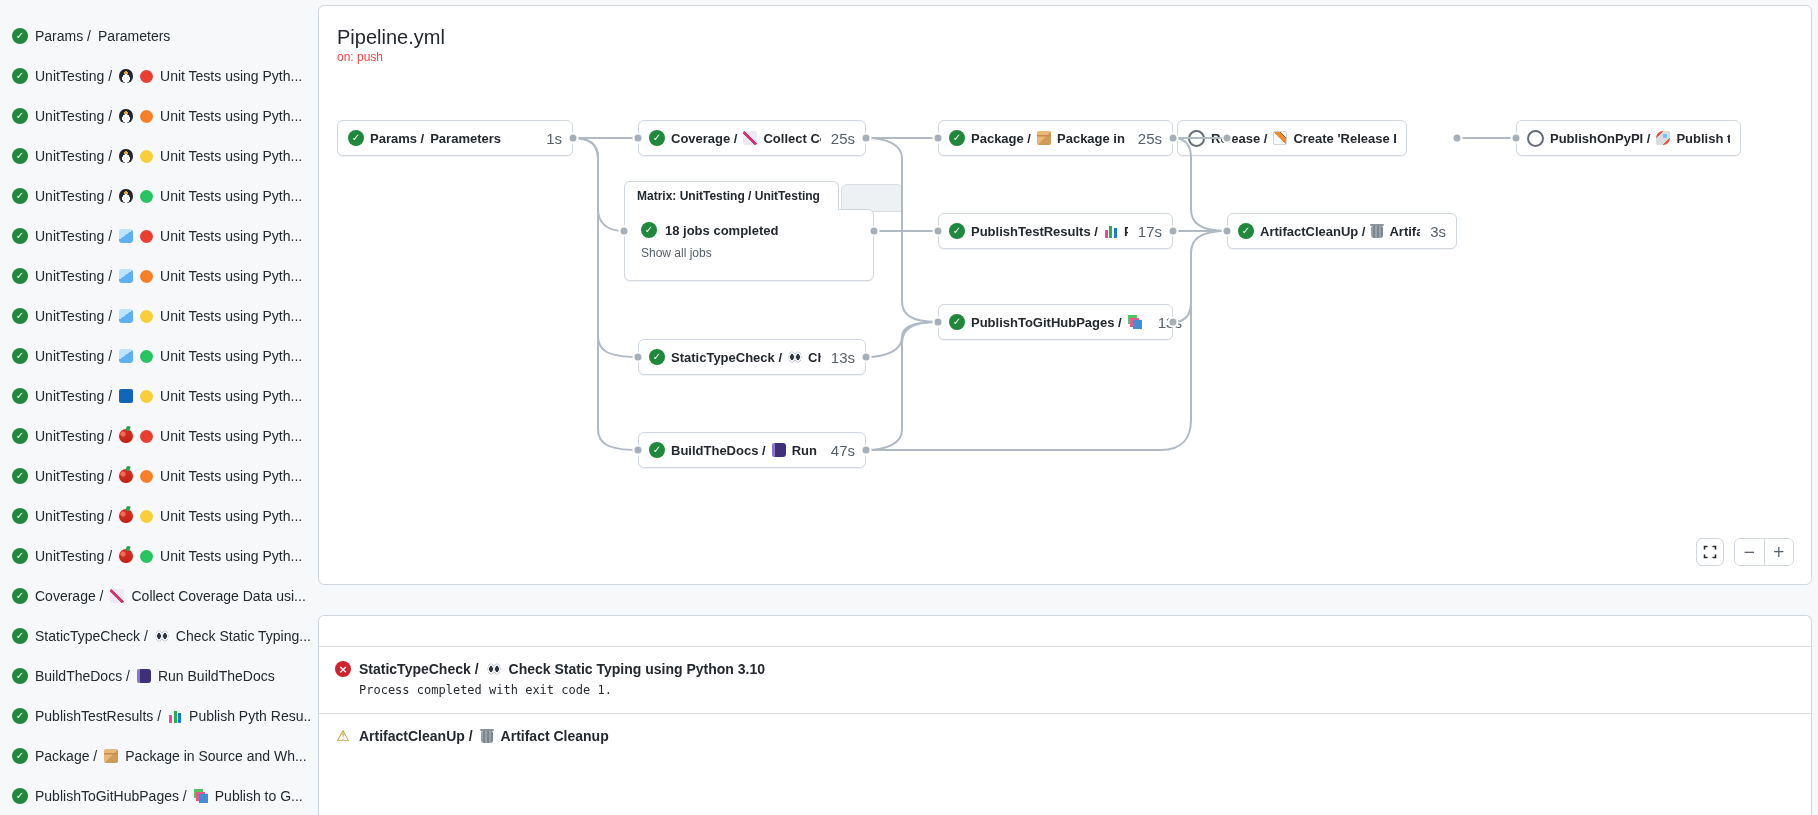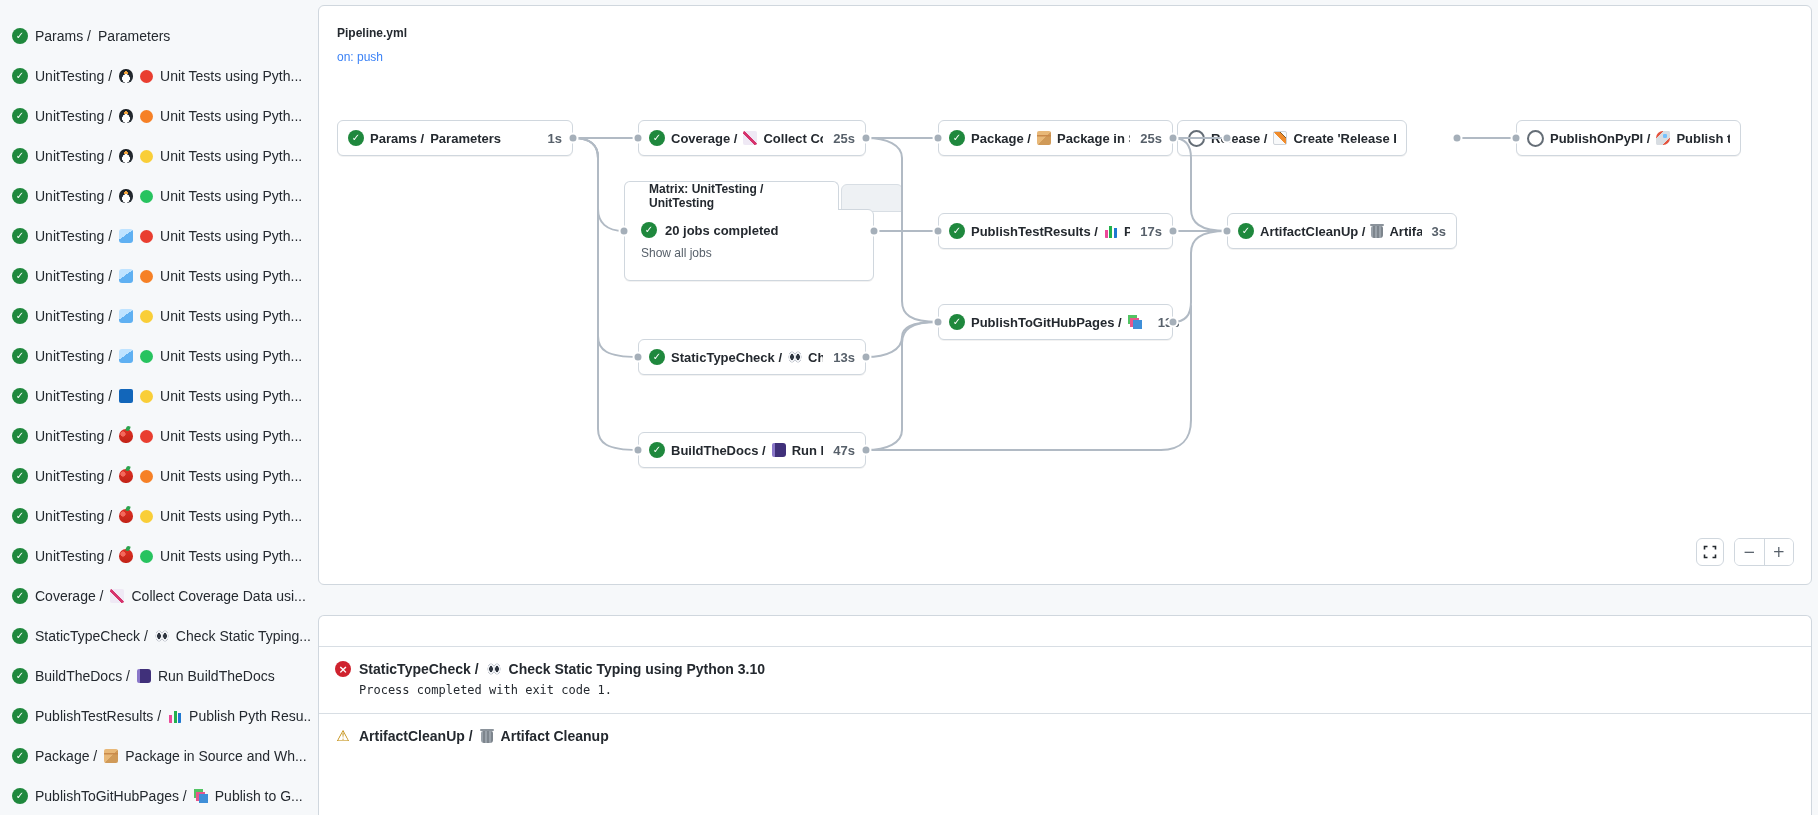--- a/index.html
+++ b/index.html
@@ -51,35 +51,35 @@
 
   
   .sidebar{position:absolute;left:0;top:16px;width:318px;}
   .sb-item{display:flex;align-items:center;gap:7px;height:40px;padding:0 6px 0 12px;cursor:pointer;}
   .sb-job,.sb-text{font-size:14px;white-space:nowrap;}
   .sb-text{overflow:hidden;}
 
   
   .graph-panel{position:absolute;left:318px;top:5px;width:1494px;height:580px;background:#fff;
       border:1px solid #d0d7de;border-radius:6px;box-sizing:border-box;}
-  .g-title{position:absolute;left:18px;top:20px;font-size:12px;font-weight:700;}
-  .g-trigger{position:absolute;left:18px;top:44px;font-size:12px;color:#3b82f6;}
+  .g-title{position:absolute;left:18px;top:20px;font-size:20px;font-weight:400;}
+  .g-trigger{position:absolute;left:18px;top:44px;font-size:12px;color:#ef4444;}
 
   .node{position:absolute;height:36px;box-sizing:border-box;background:#fff;border:1px solid #d0d7de;border-radius:6px;
       display:flex;align-items:center;gap:6px;padding:0 10px;z-index:2;cursor:pointer;
       box-shadow:0 1px 0 rgba(31,35,40,.06);font-size:13px;font-weight:600;}
   .nd-job{white-space:nowrap;flex:none;}
   .nd-text{white-space:nowrap;overflow:hidden;min-width:0;}
-  .nd-dur{margin-left:auto;padding-left:4px;color:#57606a;font-size:13px;font-weight:700;flex:none;}
+  .nd-dur{margin-left:auto;padding-left:4px;color:#57606a;font-size:15px;font-weight:400;flex:none;}
 
   .matrix-tab-ghost{position:absolute;left:522px;top:178px;width:60px;height:26px;background:#eef1f4;
       border:1px solid #d8dee4;border-radius:6px 6px 0 0;z-index:1;}
   .matrix-tab{position:absolute;left:305px;top:175px;width:215px;height:29px;box-sizing:border-box;background:#fff;
       border:1px solid #d0d7de;border-bottom:none;border-radius:6px 6px 0 0;z-index:2;
-      display:flex;align-items:center;padding:0 24px;font-size:12px;font-weight:600;}
+      display:flex;align-items:center;padding:0 12px;font-size:12px;font-weight:600;}
   .matrix-body{position:absolute;left:305px;top:203px;width:250px;height:72px;box-sizing:border-box;background:#fff;
       border:1px solid #d0d7de;border-radius:0 6px 6px 6px;z-index:1;padding:12px 16px;
       box-shadow:0 1px 0 rgba(31,35,40,.06);}
   .matrix-row{display:flex;align-items:center;gap:8px;font-size:13px;font-weight:600;}
   .matrix-link{display:block;margin-top:8px;font-size:12px;color:#57606a;cursor:pointer;}
 
   svg.edges{position:absolute;left:0;top:0;z-index:3;pointer-events:none;}
 
   .ctrl-fullscreen{position:absolute;left:1377px;top:532px;width:28px;height:28px;box-sizing:border-box;
       background:#fff;border:1px solid #d0d7de;border-radius:6px;display:flex;align-items:center;justify-content:center;cursor:pointer;}
@@ -307,21 +307,21 @@
       <span class="nd-job">PublishOnPyPI /</span>
       <span class="ic icon-rocket"></span>
       <span class="nd-text">Publish to ...</span>
     </div>
 
     <div class="matrix-tab-ghost"></div>
     <div class="matrix-tab">Matrix: UnitTesting / UnitTesting</div>
     <div class="matrix-body">
       <div class="matrix-row">
         <span class="check">✓</span>
-        <span>20 jobs completed</span>
+        <span>18 jobs completed</span>
       </div>
       <span class="matrix-link">Show all jobs</span>
     </div>
 
     <div class="node" style="left:619px;top:207px;width:235px;">
       <span class="check">✓</span>
       <span class="nd-job">PublishTestResults /</span>
       <span class="ic icon-bar-chart"></span>
       <span class="nd-text">Pu...</span>
       <span class="nd-dur">17s</span>

